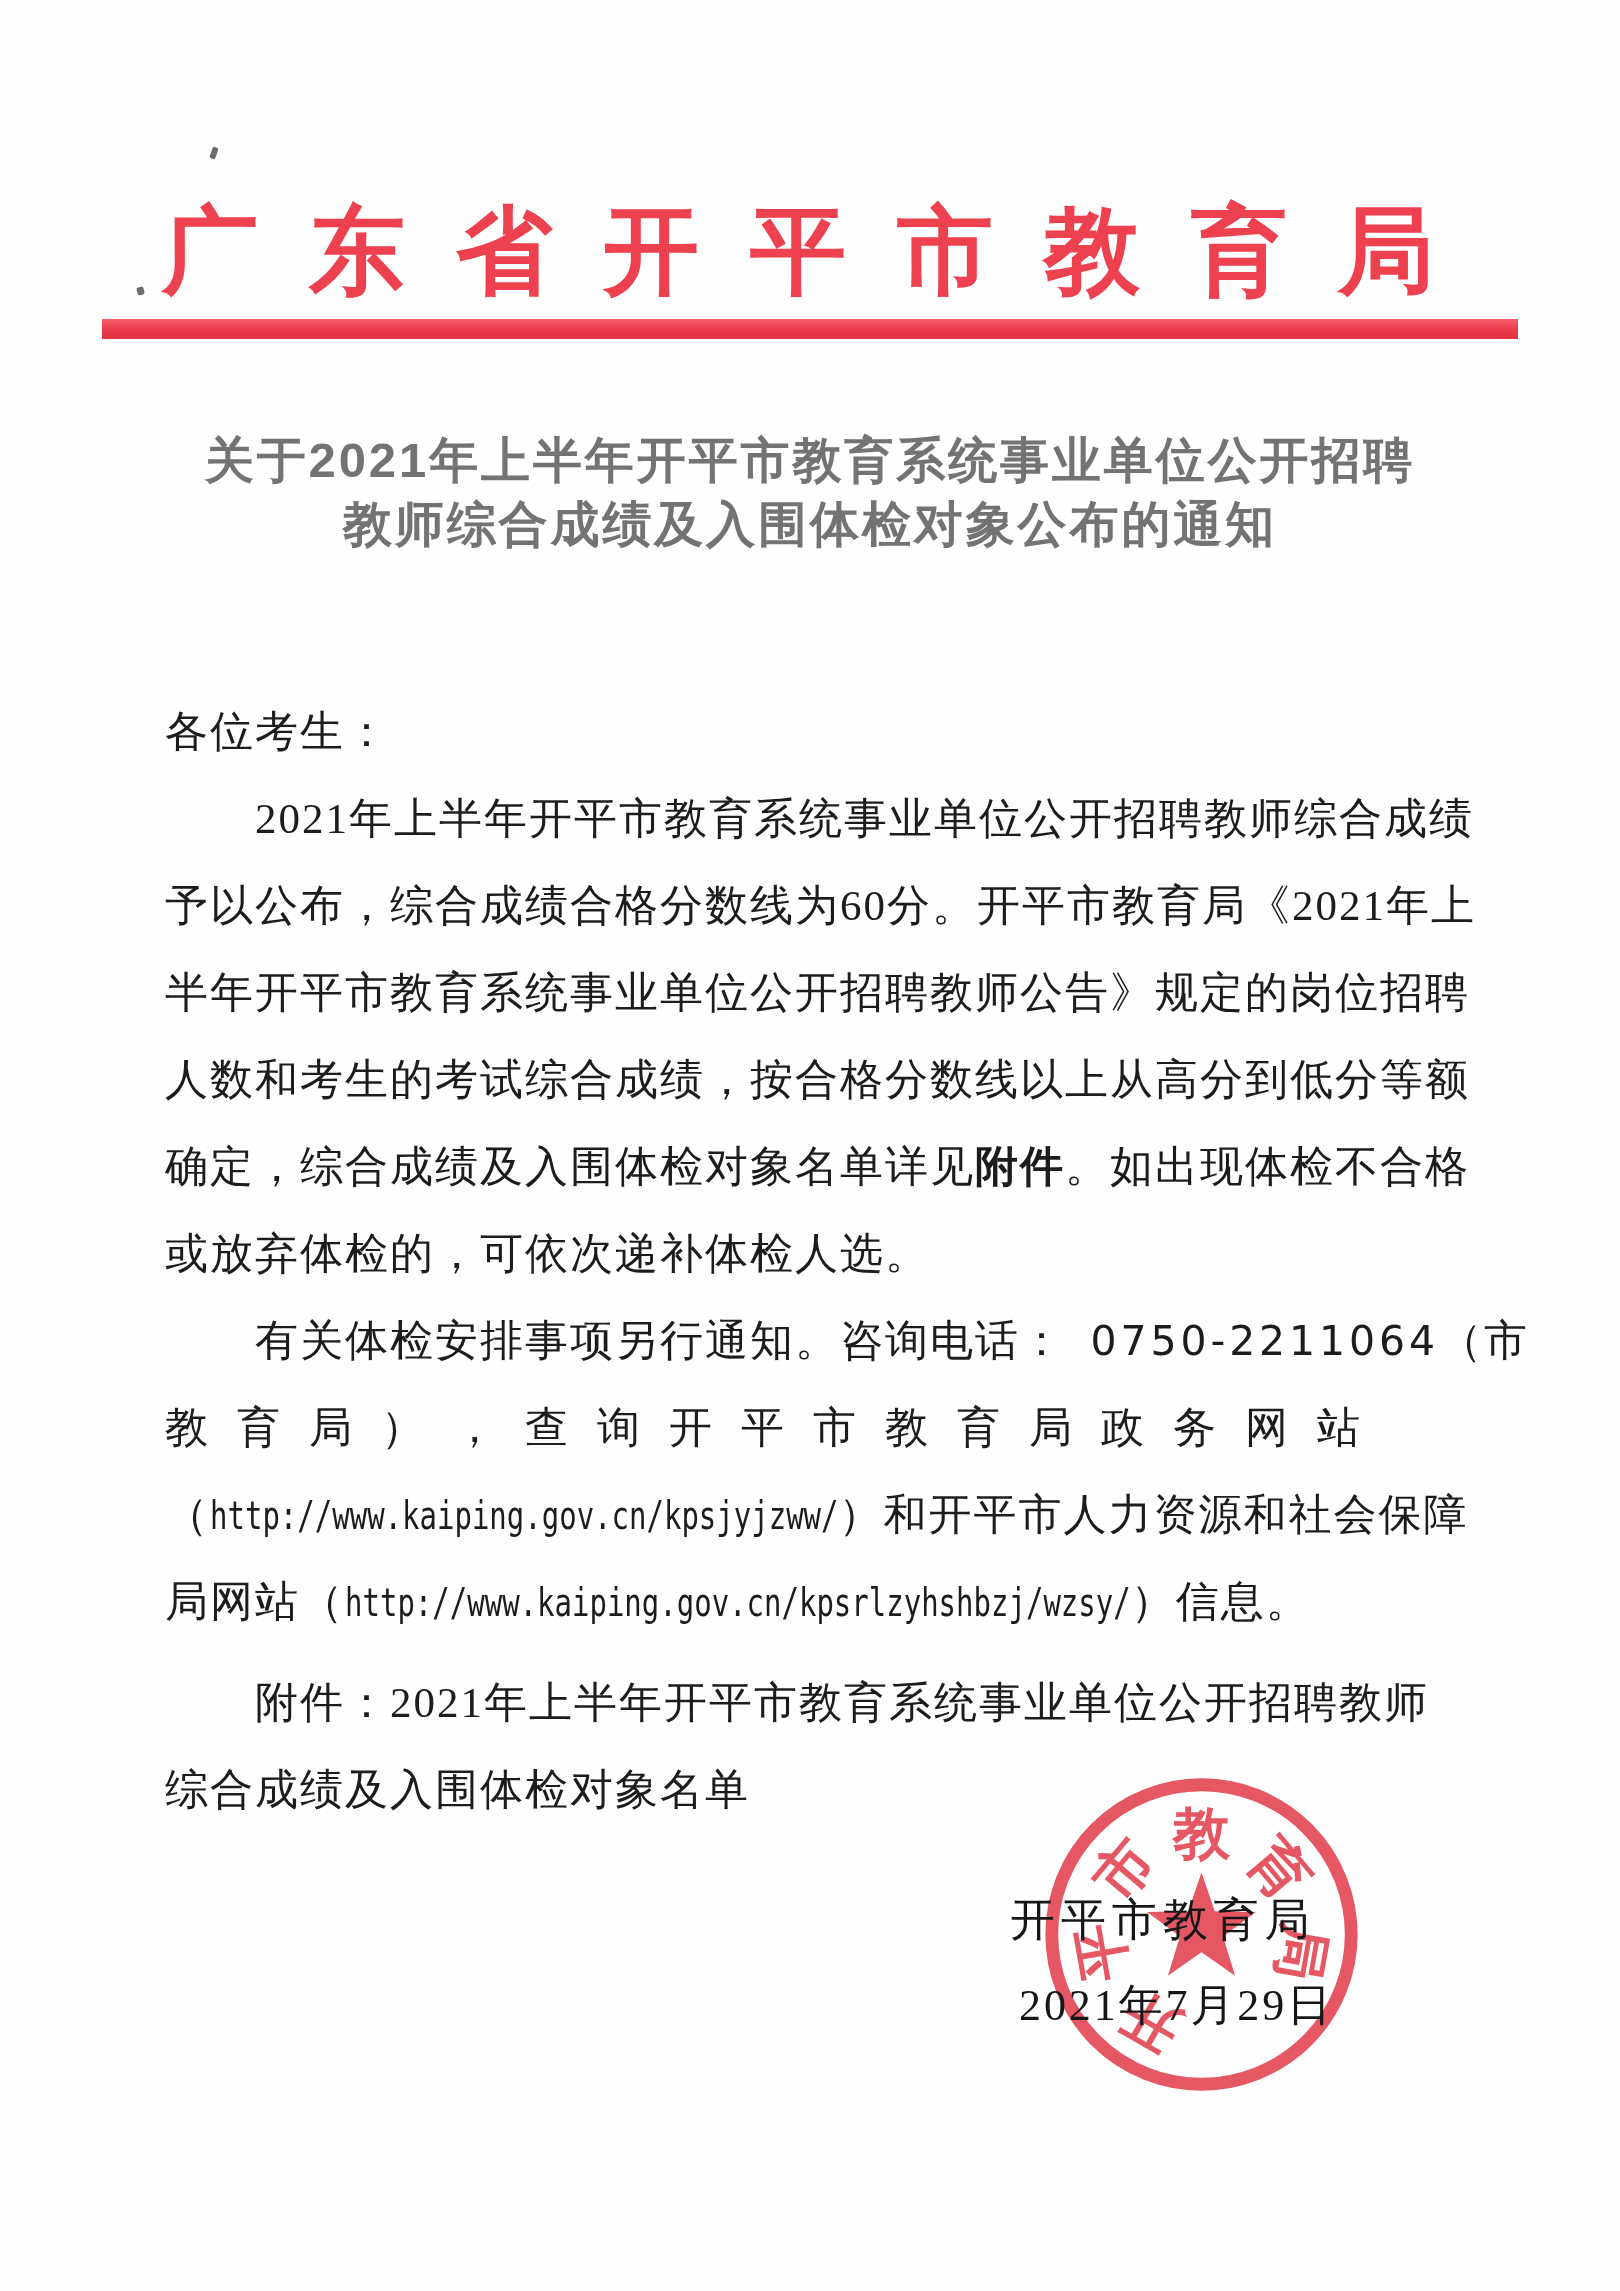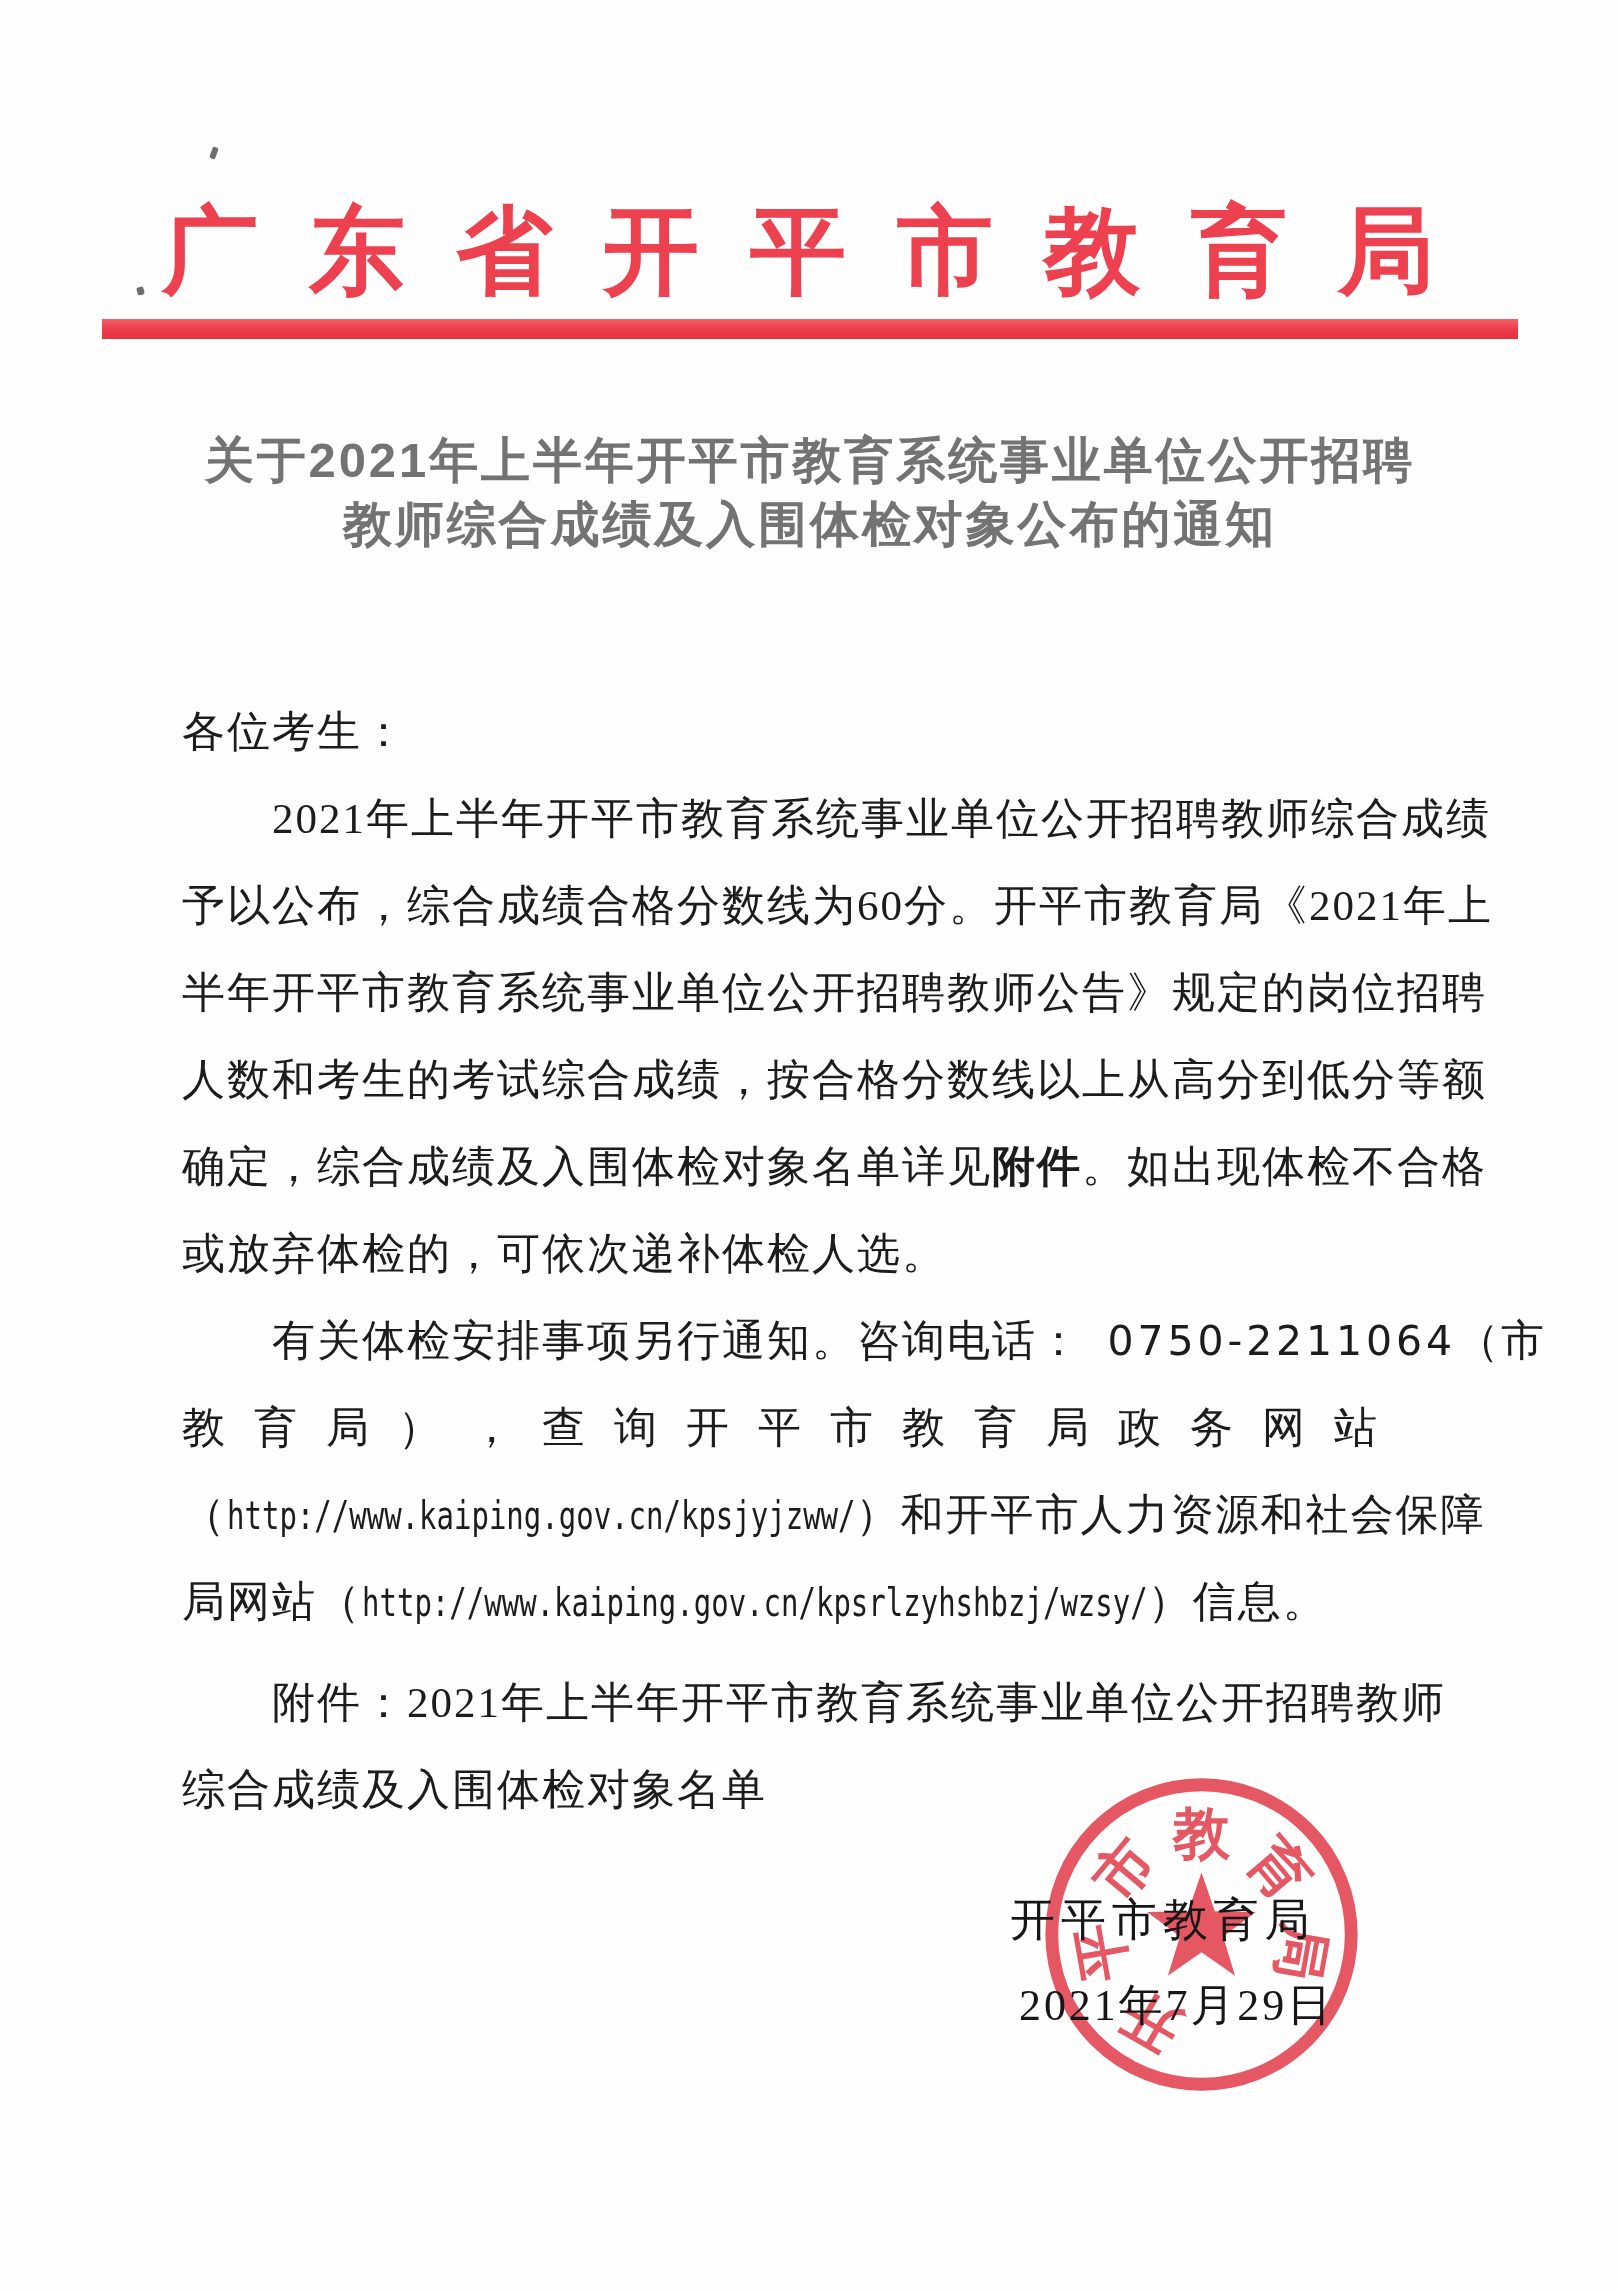--- a/index.html
+++ b/index.html
@@ -30,21 +30,21 @@
   .doc-title{
     position:absolute;left:0;width:100%;text-align:center;
     font-family:"Liberation Sans","DejaVu Sans",sans-serif;
     font-weight:bold;color:#737373;
     font-size:49px;letter-spacing:2.9px;white-space:nowrap;
   }
   .doc-title.line1{top:428px;}
   .doc-title.line2{top:492px;}
   
   .body-block{
-    position:absolute;top:688px;left:182px;width:1274px;
+    position:absolute;top:688px;left:165px;width:1274px;
     font-size:43px;letter-spacing:2px;line-height:87px;
     color:#1c1c1c;
   }
   .line{height:87px;white-space:nowrap;}
   .indent{text-indent:90px;}
   .bold{font-weight:bold;}
   .spread{letter-spacing:29px;}
   .gap-l{margin-left:25.5px;}
   .num{font-family:"DejaVu Sans","Liberation Sans",sans-serif;font-size:41px;letter-spacing:3.9px;}
   .url{

